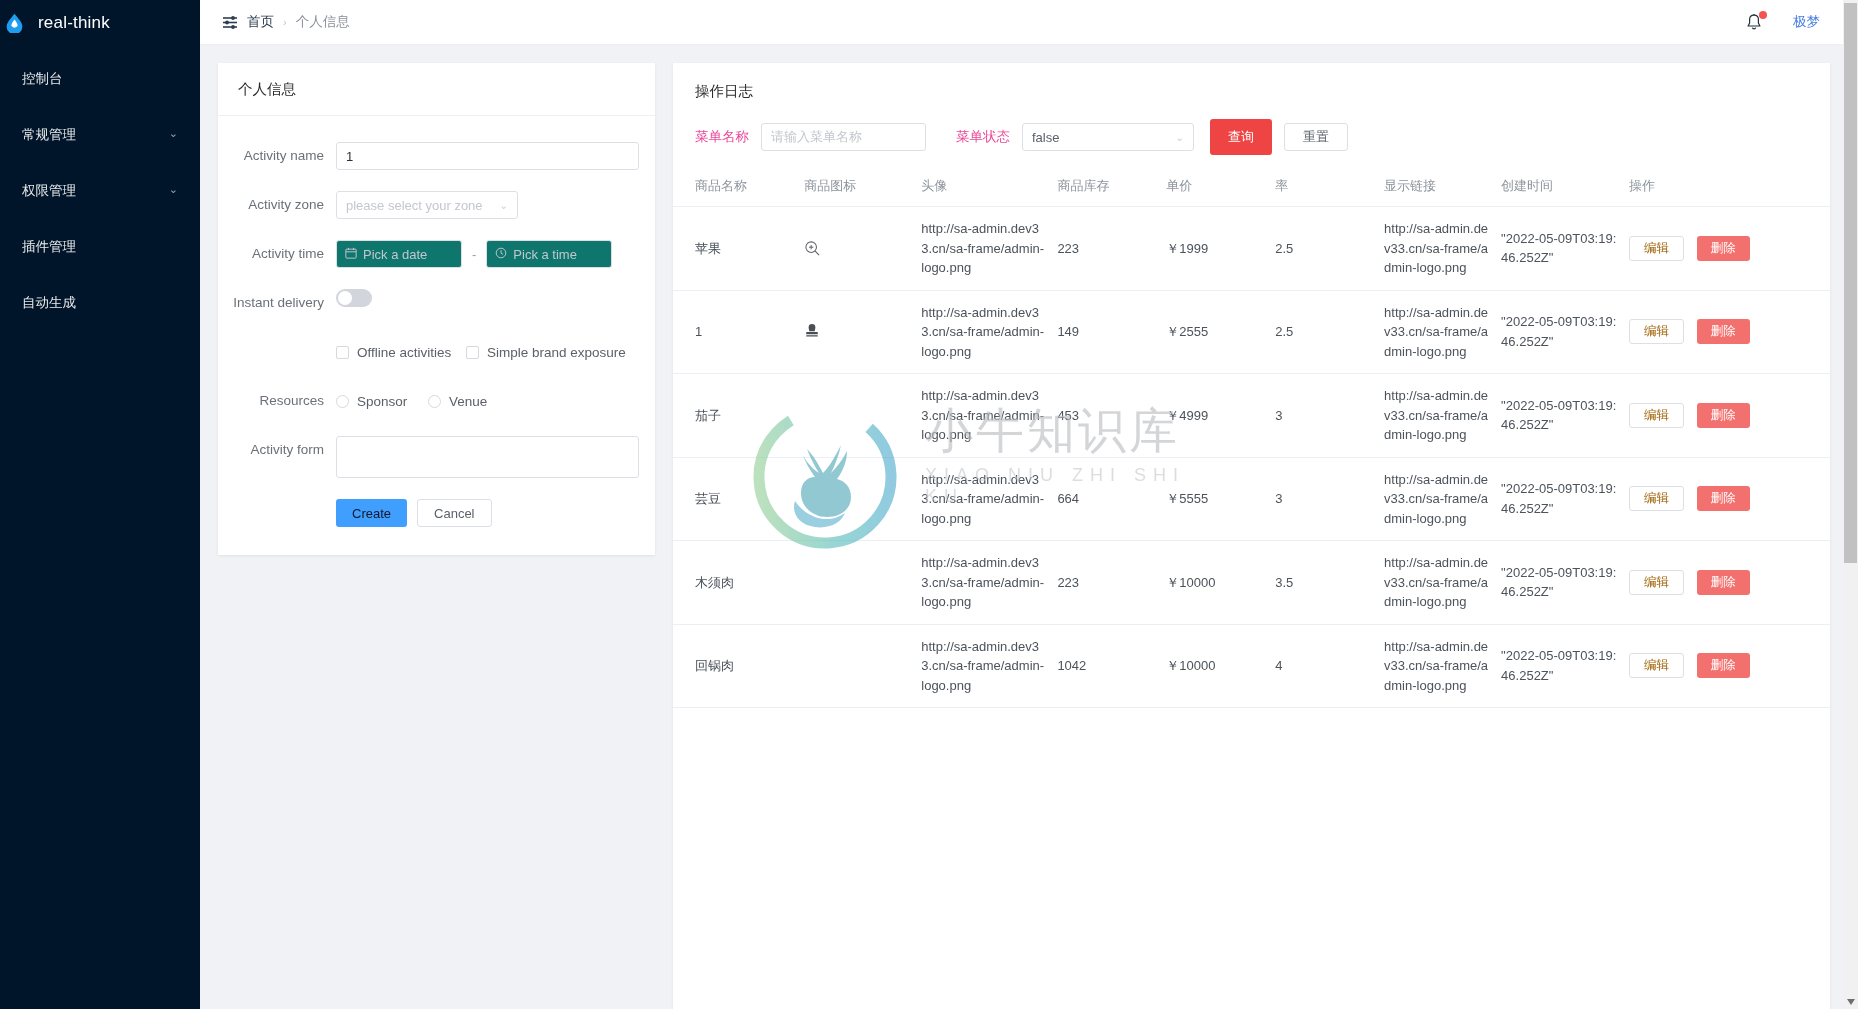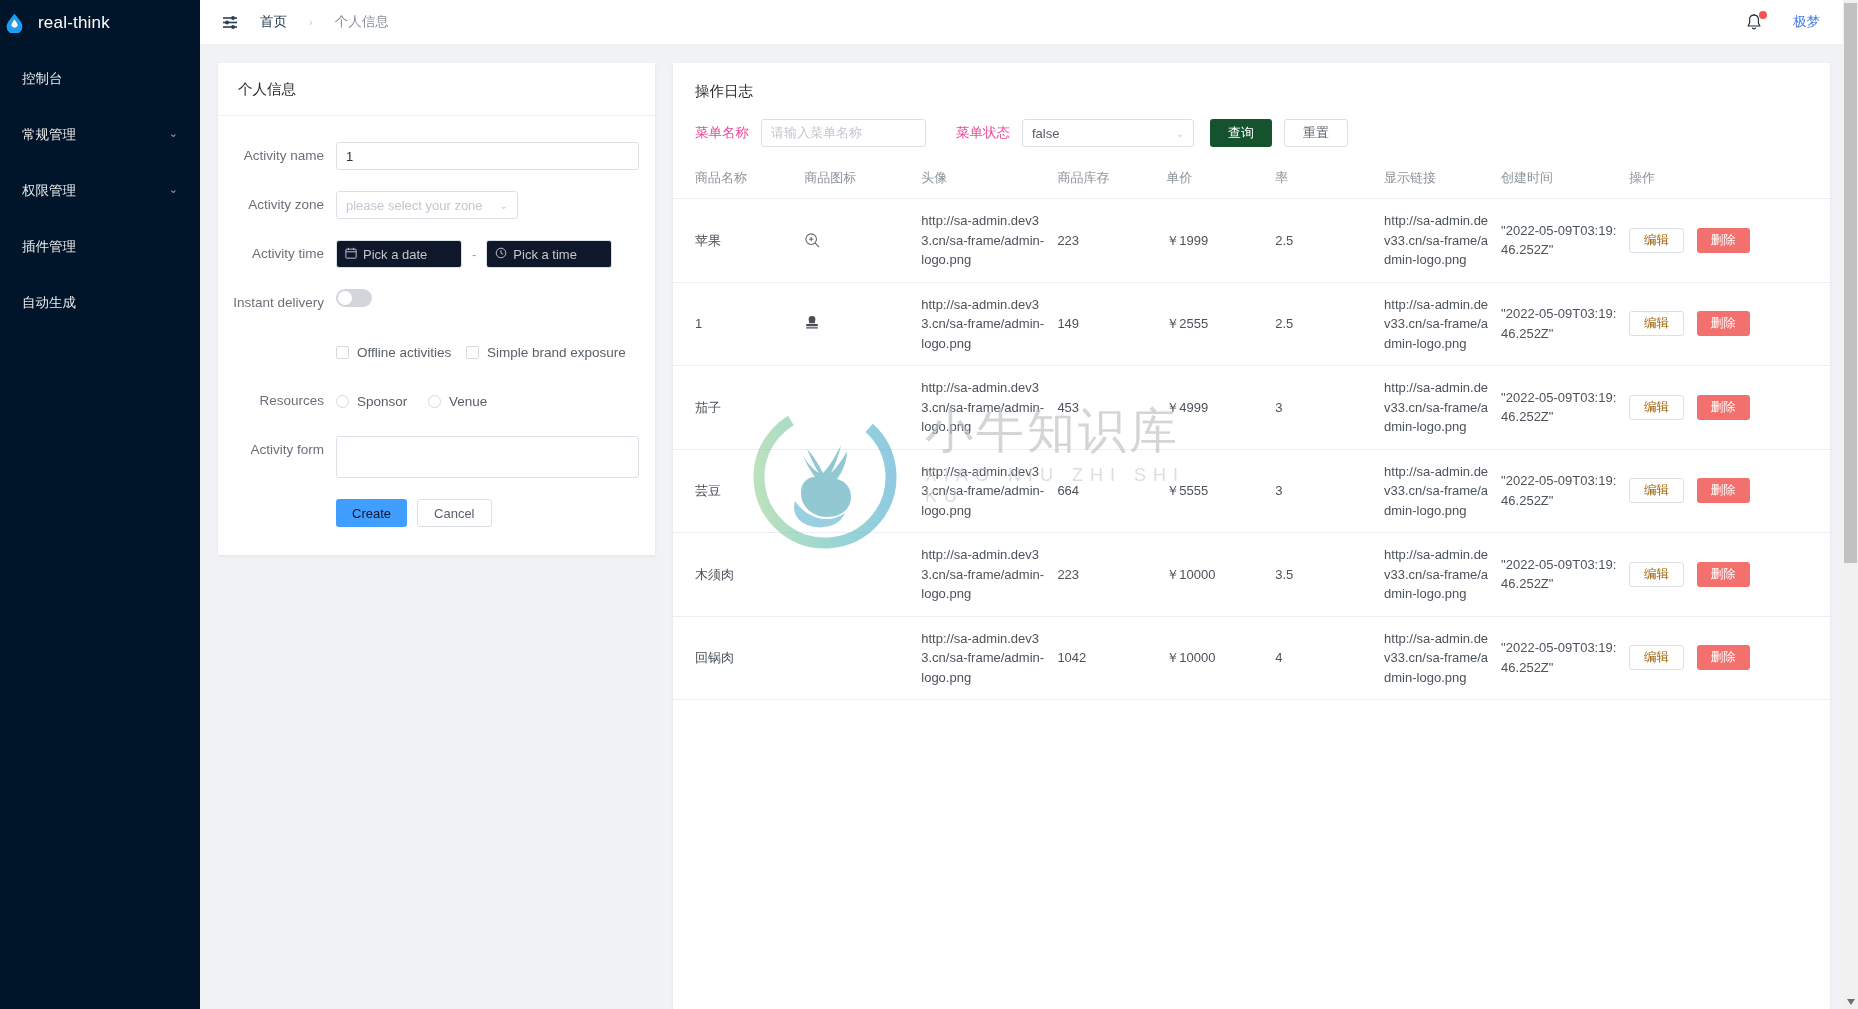--- a/index.html
+++ b/index.html
@@ -30,21 +30,21 @@
   }
   .nav-item .chev { color: #9aa4ae; font-size: 11px; line-height: 1; transform: translateY(-1px); }
 
   
   .right-col { flex: 1; height: 1009px; display: flex; flex-direction: column; position: relative; }
   .topbar {
     height: 45px; background: #fff; display: flex; align-items: center;
     justify-content: space-between; padding: 0 38px 0 22px;
     border-bottom: 1px solid #f0f0f0; position: relative; z-index: 4;
   }
-  .crumbs { display: flex; align-items: center; gap: 22px; font-size: 13.5px; }
+  .crumbs { display: flex; align-items: center; gap: 9px; font-size: 13.5px; }
   .crumb-icon { width: 16px; height: 14px; display: block; }
   .crumb-home { color: #2c3e50; }
   .crumb-sep { color: #c3c9d0; font-size: 11px; }
   .crumb-cur { color: #8a9099; }
   .topbar-right { display: flex; align-items: center; gap: 30px; }
   .bell-wrap { position: relative; width: 18px; height: 19px; }
   .bell-dot { position: absolute; top: -2px; right: -4px; width: 8px; height: 8px; border-radius: 50%; background: #f5534f; }
   .user-name { font-size: 13.5px; color: #4a7fe0; }
 
   
@@ -76,21 +76,21 @@
   .inp.w-name { width: 303px; }
   .sel {
     height: 28px; width: 182px; border: 1px solid #dcdfe6; border-radius: 3px;
     font-size: 13px; color: #c3c7ce; padding: 0 9px; display: flex;
     align-items: center; justify-content: space-between; background: #fff;
   }
   .sel .chev { color: #c9ccd2; font-size: 10px; }
   .pick {
     height: 28px; width: 126px; border: 1px solid #dcdfe6; border-radius: 3px;
     font-size: 13px; color: #c3c7ce; padding: 0 8px; display: flex; align-items: center; gap: 6px;
-    background: #0f172a;
+    background: #0f766e;
   }
   .dash { color: #9aa0a6; font-size: 13px; padding: 0 2px; }
   .switch {
     width: 36px; height: 18px; border-radius: 9px; background: #d2d6dc; position: relative;
   }
   .switch .knob { position: absolute; top: 2px; left: 2px; width: 14px; height: 14px; border-radius: 50%; background: #fff; }
   .cb-line { display: flex; align-items: center; gap: 0; height: 28px; }
   .cb { display: flex; align-items: center; gap: 8px; font-size: 13.5px; color: #5a6169; }
   .box { width: 13px; height: 13px; border: 1px solid #d6d9de; border-radius: 2px; background: #fff; }
   .radio-dot { width: 13px; height: 13px; border: 1px solid #d6d9de; border-radius: 50%; background: #fff; }
@@ -118,21 +118,21 @@
     width: 165px; height: 28px; border: 1px solid #dcdfe6; border-radius: 3px;
     display: flex; align-items: center; padding: 0 9px; font-size: 13px; color: #c3c7ce;
     margin-right: 30px;
   }
   .flt-sel {
     width: 172px; height: 28px; border: 1px solid #dcdfe6; border-radius: 3px;
     display: flex; align-items: center; justify-content: space-between;
     padding: 0 9px; font-size: 13px; color: #5a6169; margin-right: 16px;
   }
   .flt-sel .chev { color: #c9ccd2; font-size: 10px; }
-  .btn-q { background: #14532d; color: #fff; height: 28px; padding: 0 18px; border-radius: 3px;
+  .btn-q { background: #ef4444; color: #fff; height: 36px; padding: 0 18px; border-radius: 3px;
            font-size: 13px; display: flex; align-items: center; margin-right: 12px; }
   .btn-r { background: #fff; border: 1px solid #dcdfe6; color: #5a6169; height: 28px; padding: 0 18px;
            border-radius: 3px; font-size: 13px; display: flex; align-items: center; }
 
   table.data { width: 100%; border-collapse: collapse; margin-top: 22px; table-layout: fixed; }
   table.data th {
     text-align: left; font-weight: normal; font-size: 13px; color: #8d949c;
     padding: 0 6px 11px 6px; border-bottom: 1px solid #ebeef5;
   }
   table.data th:first-child { padding-left: 22px; }

